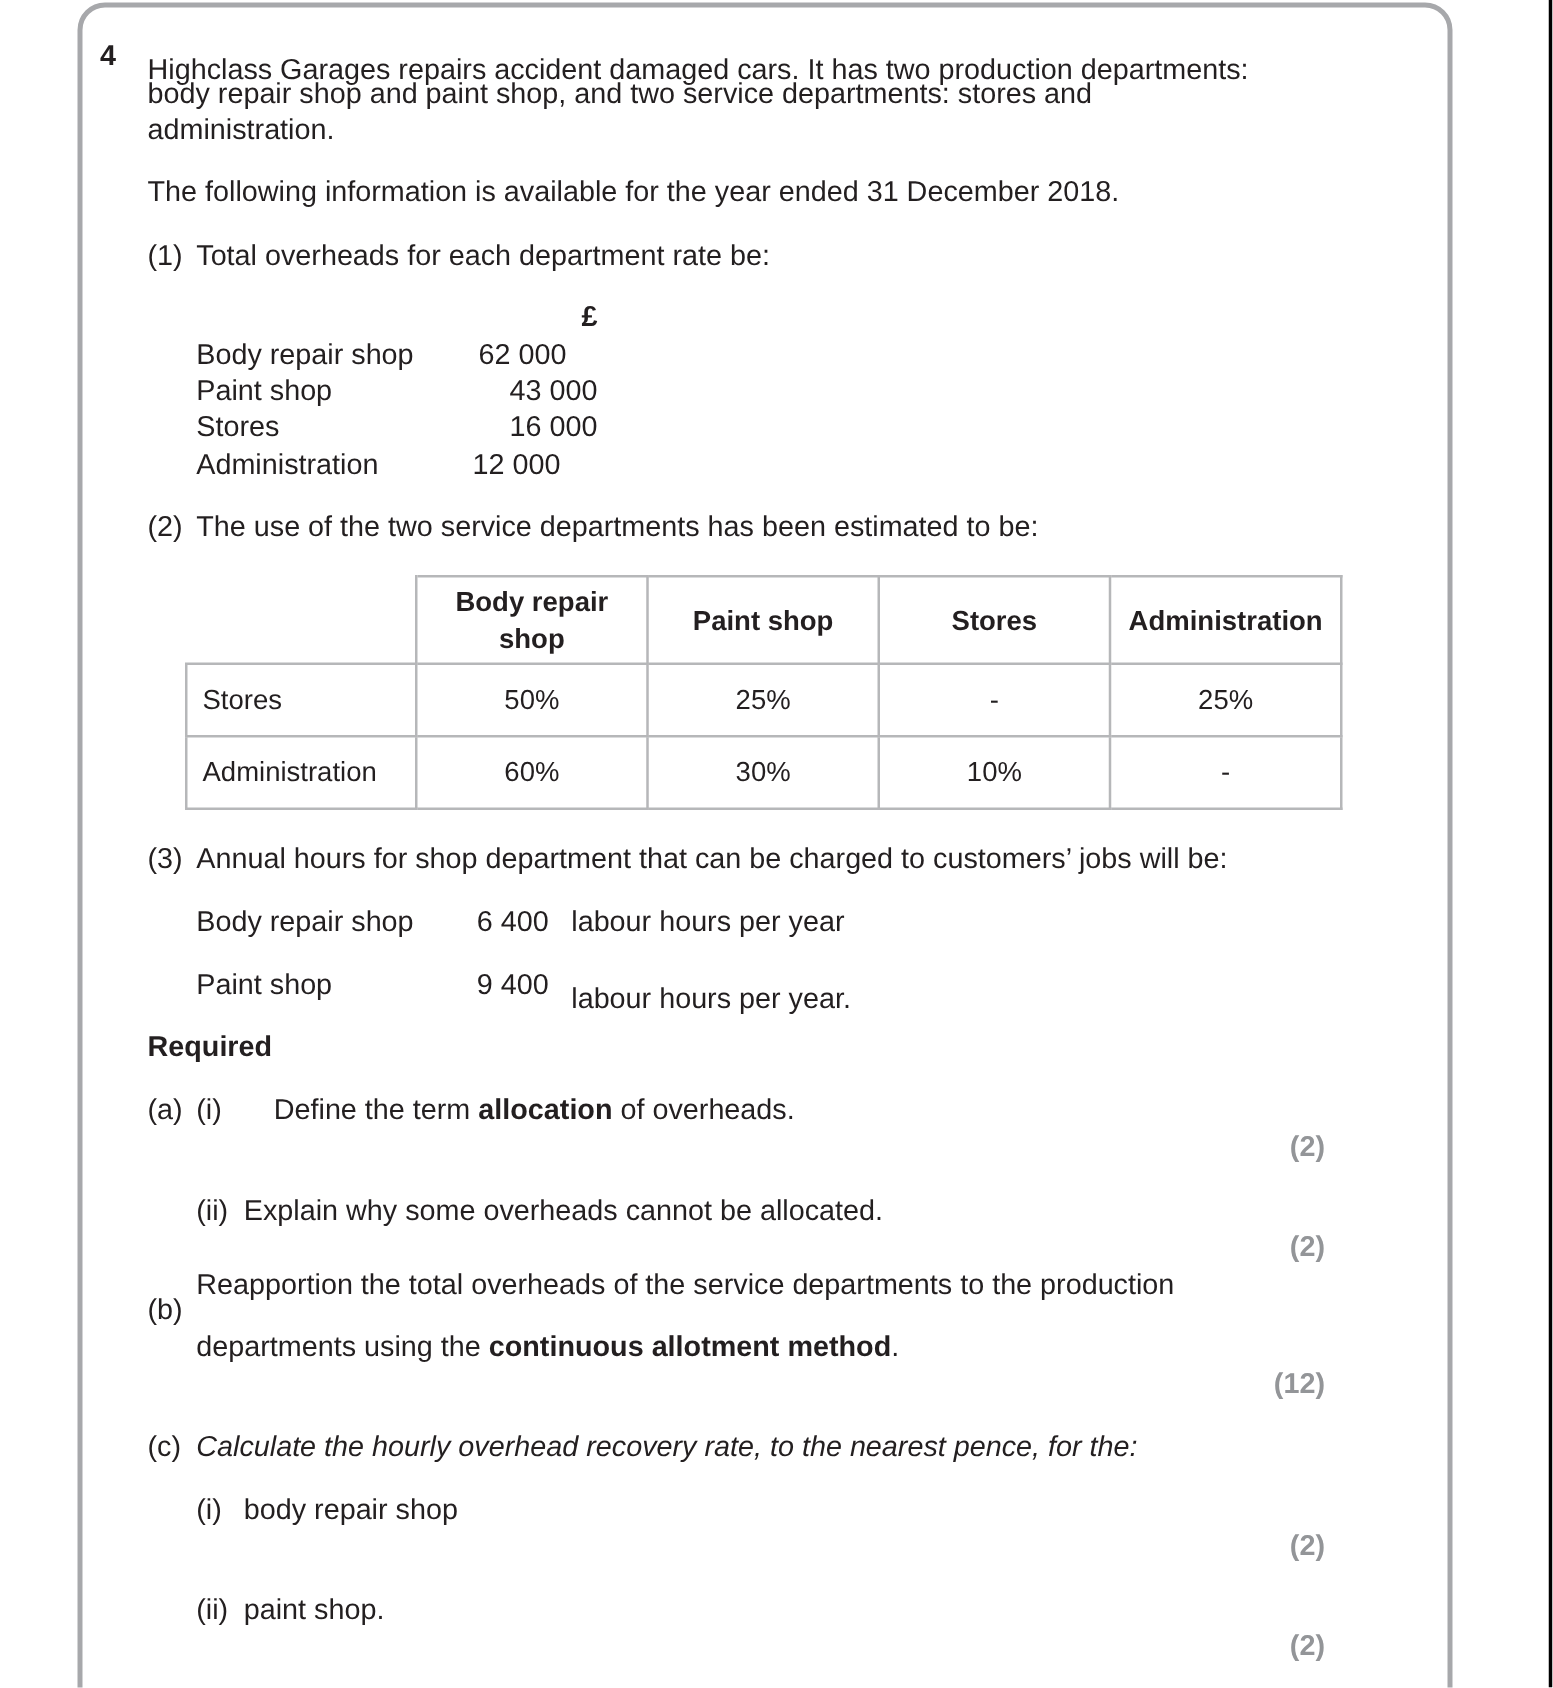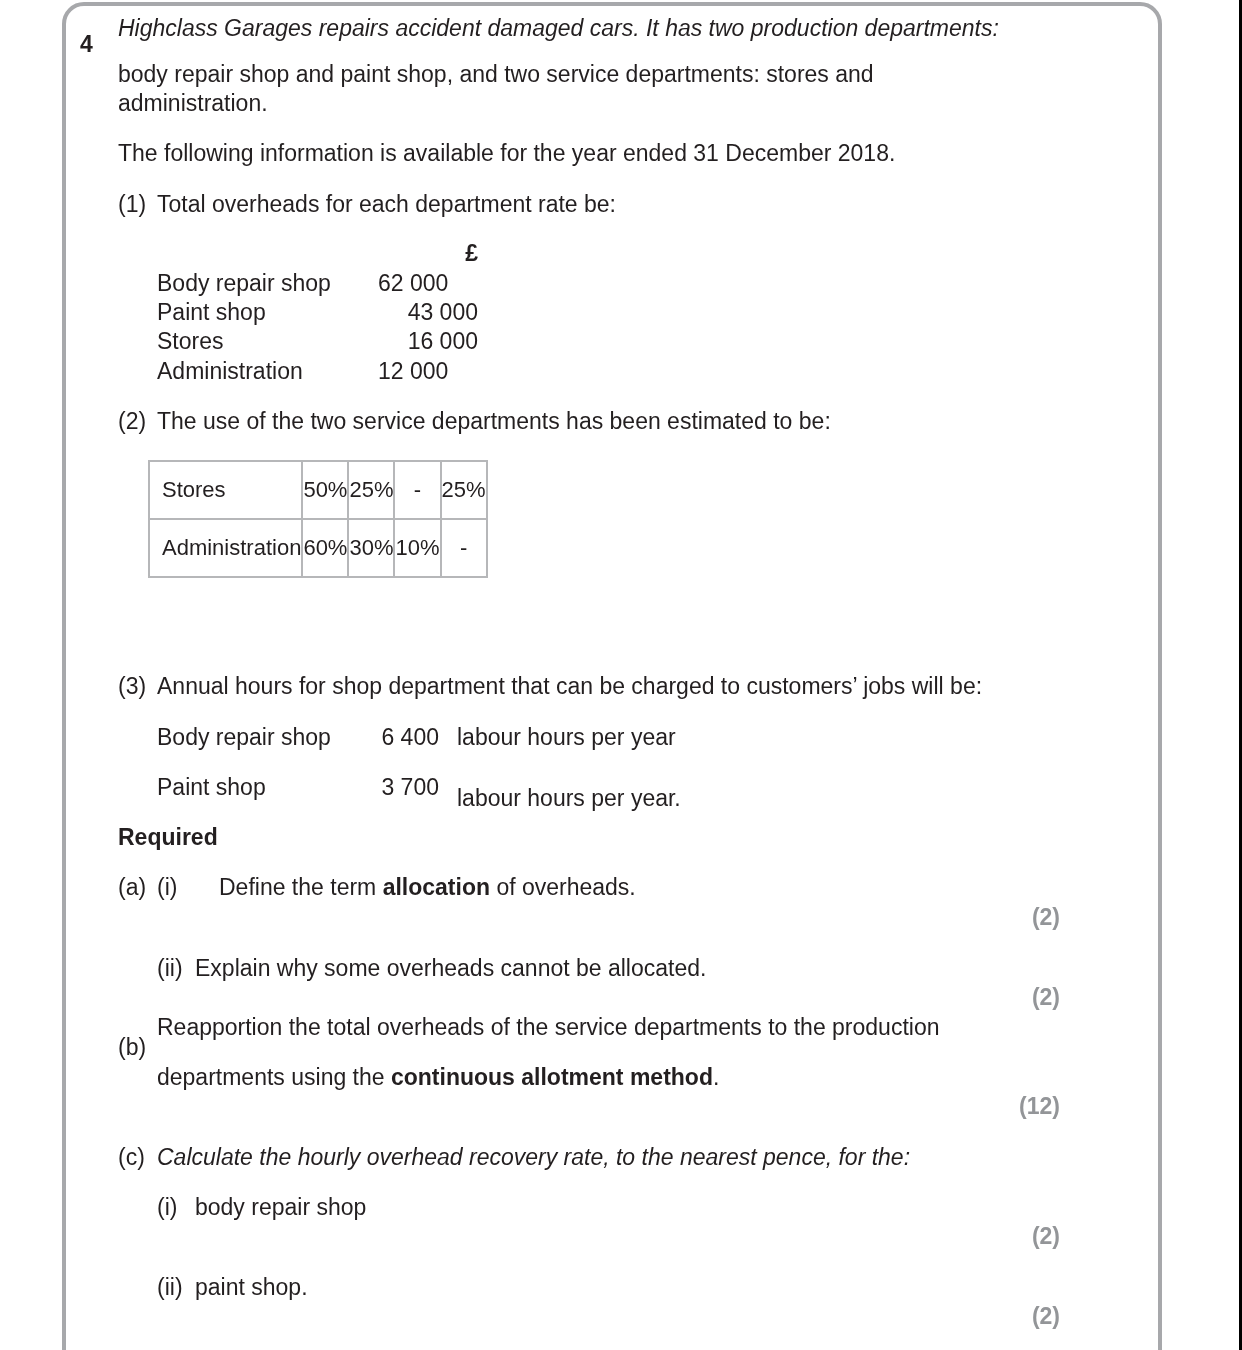--- a/index.html
+++ b/index.html
@@ -30,43 +30,53 @@
   table.usage th.blank { border-top: none; border-left: none; }
   .c0 { width: 183px; } .c1,.c2,.c3,.c4 { width: 183px; }
 </style>
 </head>
 <body>
 
 <div class="frame"></div>
 <div class="right-edge-bar"></div>
 
 <div class="abs qnum" style="left:80px; top:29px;">4</div>
-<div class="abs" style="left:118px; top:13px;font-style:italic;">Highclass Garages repairs accident damaged cars. It has two production departments:</div>
+<div class="abs" style="left:118px; top:40px;">Highclass Garages repairs accident damaged cars. It has two production departments:</div>
 <div class="abs" style="left:118px; top:59px;">body repair shop and paint shop, and two service departments: stores and</div>
 <div class="abs" style="left:118px; top:88px;">administration.</div>
 <div class="abs" style="left:118px; top:138px;">The following information is available for the year ended 31 December 2018.</div>
 
 <div class="abs" style="left:118px; top:189px;">(1)</div>
 <div class="abs" style="left:157px; top:189px;">Total overheads for each department rate be:</div>
 <div class="abs bold" style="left:440px; top:238px; width:38px; text-align:right;">£</div>
 
 <div class="abs" style="left:157px; top:268px;">Body repair shop</div>
-<div class="abs" style="left:378px; top:268px; width:100px; text-align:left;">62 000</div>
+<div class="abs" style="left:368px; top:268px; width:100px; text-align:center;">62 000</div>
 <div class="abs" style="left:157px; top:297px;">Paint shop</div>
 <div class="abs" style="left:378px; top:297px; width:100px; text-align:right;">43 000</div>
 <div class="abs" style="left:157px; top:326px;">Stores</div>
 <div class="abs" style="left:378px; top:326px; width:100px; text-align:right;">16 000</div>
 <div class="abs" style="left:157px; top:356px;">Administration</div>
 <div class="abs" style="left:378px; top:356px; width:100px; ">12 000</div>
 
 <div class="abs" style="left:118px; top:406px;">(2)</div>
 <div class="abs" style="left:157px; top:406px;">The use of the two service departments has been estimated to be:</div>
 
 <table class="usage">
   <tbody>
+      <tr>
+    <th class="blank c0"></th>
+    <th class="c1">
+      <span>Body repair</span><br>
+      <span>shop</span>
+    </th>
+    <th class="c2">Paint shop</th>
+    <th class="c3">Stores</th>
+    <th class="c4">Administration</th>
+  </tr>
   <tr>
     <td class="rowlabel">Stores</td>
     <td>50%</td>
     <td>25%</td>
     <td>-</td>
     <td>25%</td>
   </tr>
   <tr>
     <td class="rowlabel">Administration</td>
     <td>60%</td>
@@ -76,21 +86,21 @@
   </tr>
 </tbody>
   </table>
 
 <div class="abs" style="left:118px; top:671px;">(3)</div>
 <div class="abs" style="left:157px; top:671px;">Annual hours for shop department that can be charged to customers’ jobs will be:</div>
 <div class="abs" style="left:157px; top:722px;">Body repair shop</div>
 <div class="abs" style="left:360px; top:722px; width:79px; text-align:right;">6 400</div>
 <div class="abs" style="left:457px; top:722px;">labour hours per year</div>
 <div class="abs" style="left:157px; top:772px;">Paint shop</div>
-<div class="abs" style="left:360px; top:772px; width:79px; text-align:right;">3 700</div>
+<div class="abs" style="left:360px; top:772px; width:79px; text-align:right;">9 400</div>
 <div class="abs" style="left:457px; top:783px;">labour hours per year.</div>
 
 <div class="abs bold" style="left:118px; top:822px;">Required</div>
 
 <div class="abs" style="left:118px; top:872px;">(a)</div>
 <div class="abs" style="left:157px; top:872px;">(i)</div>
 <div class="abs" style="left:196px; top:872px;margin-left:23px;"><span>Define the term </span><b>allocation</b><span> of overheads.</span></div>
 <div class="abs marks" style="left:1000px; top:902px;">(2)</div>
 
 <div class="abs" style="left:157px; top:953px;">(ii)</div>

